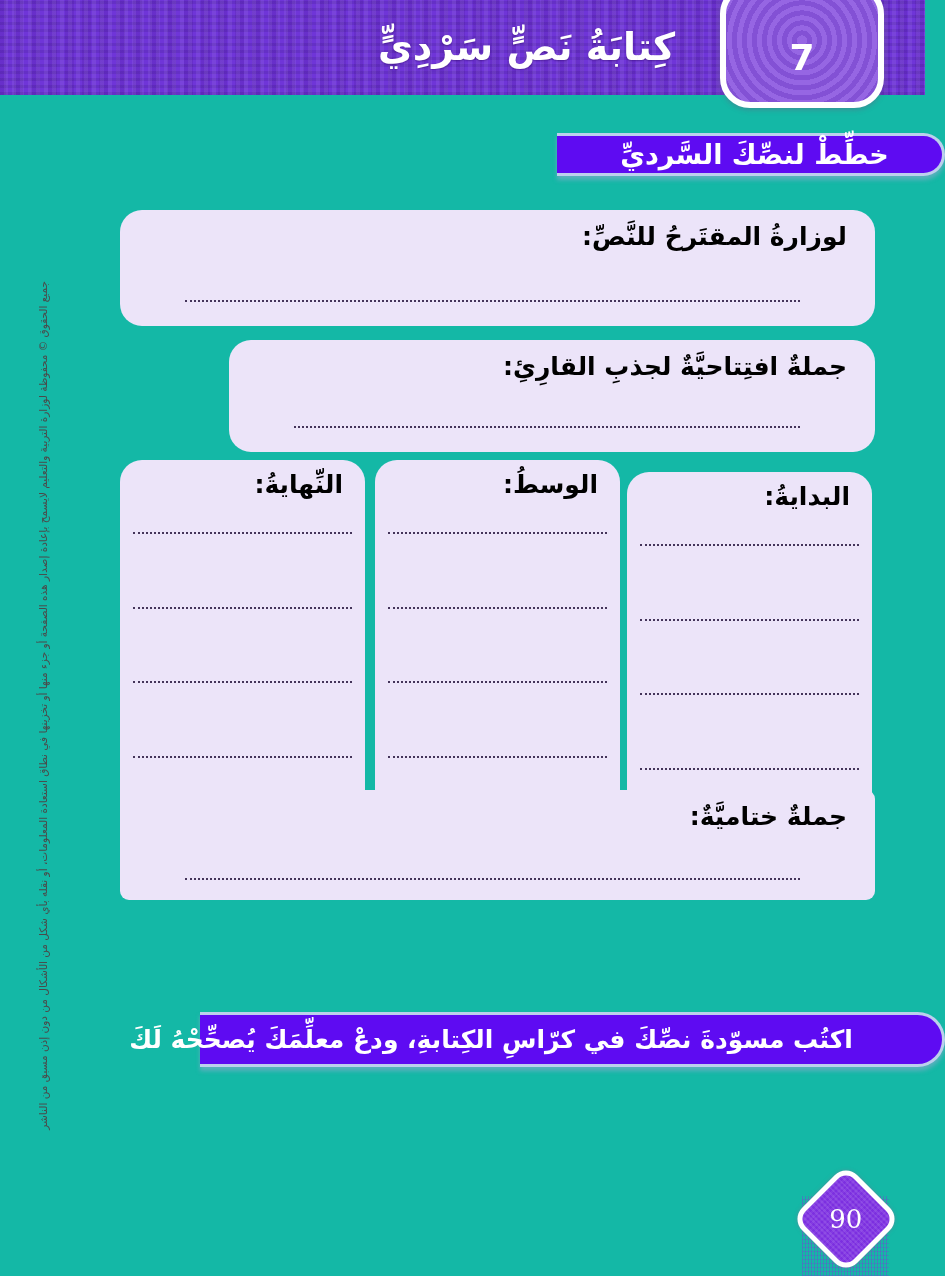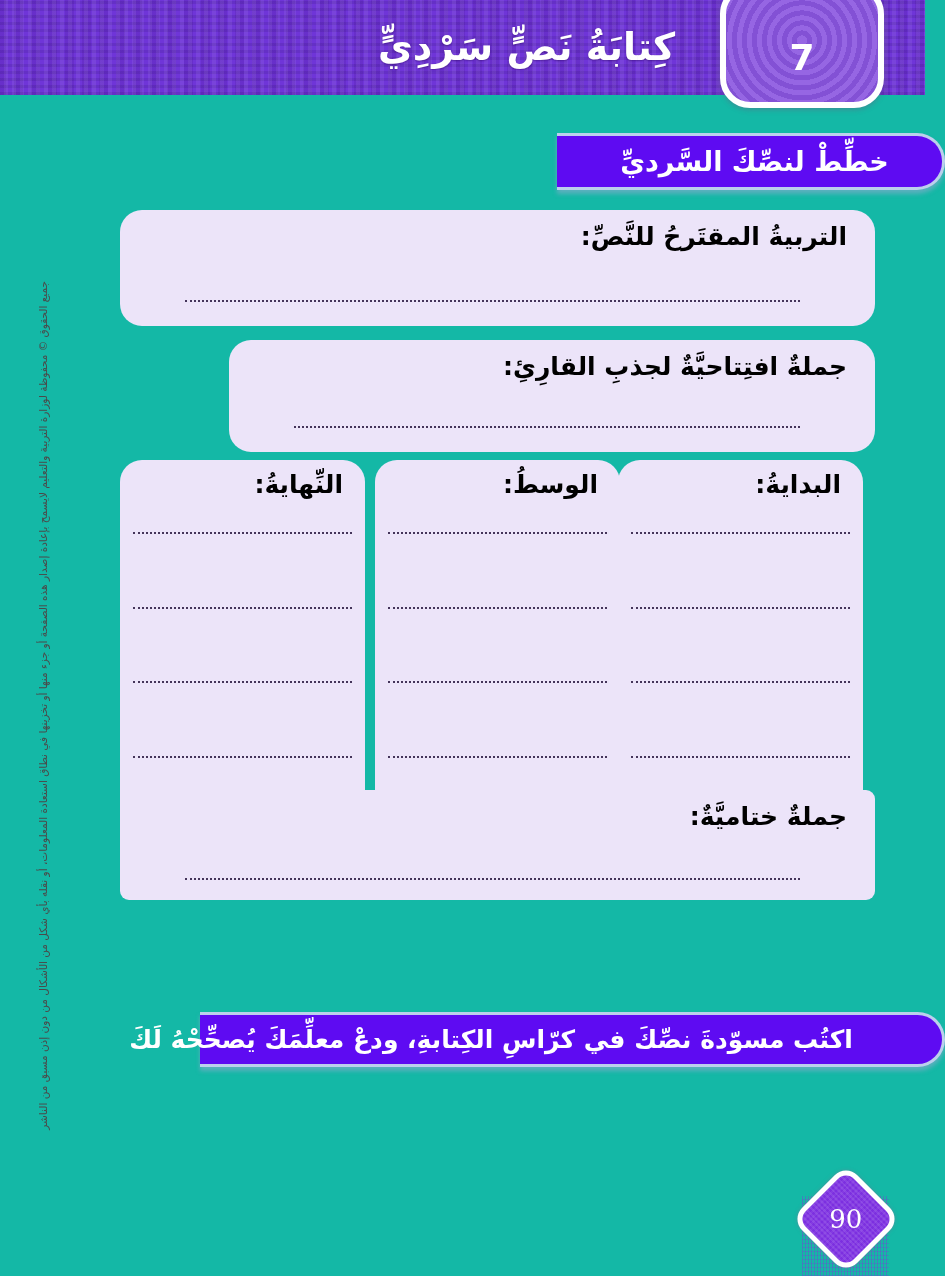--- a/index.html
+++ b/index.html
@@ -42,21 +42,21 @@
   
   .banner{
     position:absolute;background:#5e0bf2;
     border:3px solid #bcd0ec;border-left:none;
     border-radius:0 28px 28px 0; 
     color:#ffffff;font-weight:bold;white-space:nowrap;
     display:flex;align-items:center;justify-content:center;
     box-shadow:0 4px 4px rgba(150,170,210,.55);
     box-sizing:border-box;
   }
-  .banner-plan{right:0;top:133px;width:388px;height:57px;font-size:27px;padding-left:10px;}
+  .banner-plan{right:0;top:133px;width:388px;height:43px;font-size:27px;padding-left:10px;}
   .banner-draft{right:0;top:1012px;width:745px;height:55px;font-size:25px;padding-right:160px;}
 
   
   .fieldbox{
     position:absolute;background:#ece4f9;border-radius:22px;box-sizing:border-box;
   }
   .fieldbox .field-label{
     position:absolute;top:12px;right:28px;
     color:#000;font-size:25px;font-weight:bold;white-space:nowrap;
   }
@@ -66,21 +66,21 @@
   }
   .box-title{right:70px;top:210px;width:755px;height:116px;}
   .box-title .write-line{bottom:24px;}
   .box-opening{right:70px;top:340px;width:646px;height:112px;}
   .box-opening .write-line{bottom:24px;}
   .box-closing{right:70px;top:790px;width:755px;height:110px;border-radius:9px;}
   .box-closing .write-line{bottom:20px;}
 
   
   .story-col{position:absolute;top:460px;width:245px;height:400px;}
-  .col-begin{right:82px;}
+  .col-begin{right:73px;margin-top:12px;}
   .col-middle{right:325px;text-align:right;}
   .col-end{right:580px;}
   .story-col .field-label{top:10px;right:22px;font-size:25px;}
   .col-lines{
     position:absolute;top:72px;bottom:28px;left:13px;right:13px;
     display:flex;flex-direction:column;justify-content:space-between;
   }
   .col-lines .line{height:0;border-bottom:2px dotted #44345a;}
 
   
@@ -126,21 +126,21 @@
     <span class="lesson-num">7</span>
   </div>
 
   <div class="edge-tab"></div>
 
   <div class="banner banner-plan">
     <span>خطِّطْ لنصِّكَ السَّرديِّ</span>
   </div>
 
   <div class="fieldbox box-title">
-    <div class="field-label">التربيةُ المقتَرحُ للنَّصِّ:</div>
+    <div class="field-label">لوزارةُ المقتَرحُ للنَّصِّ:</div>
     <div class="write-line"></div>
   </div>
 
   <div class="fieldbox box-opening">
     <div class="field-label">جملةٌ افتِتاحيَّةٌ لجذبِ القارِئِ:</div>
     <div class="write-line"></div>
   </div>
 
   <div class="fieldbox story-col col-begin">
     <div class="field-label">البدايةُ:</div>

